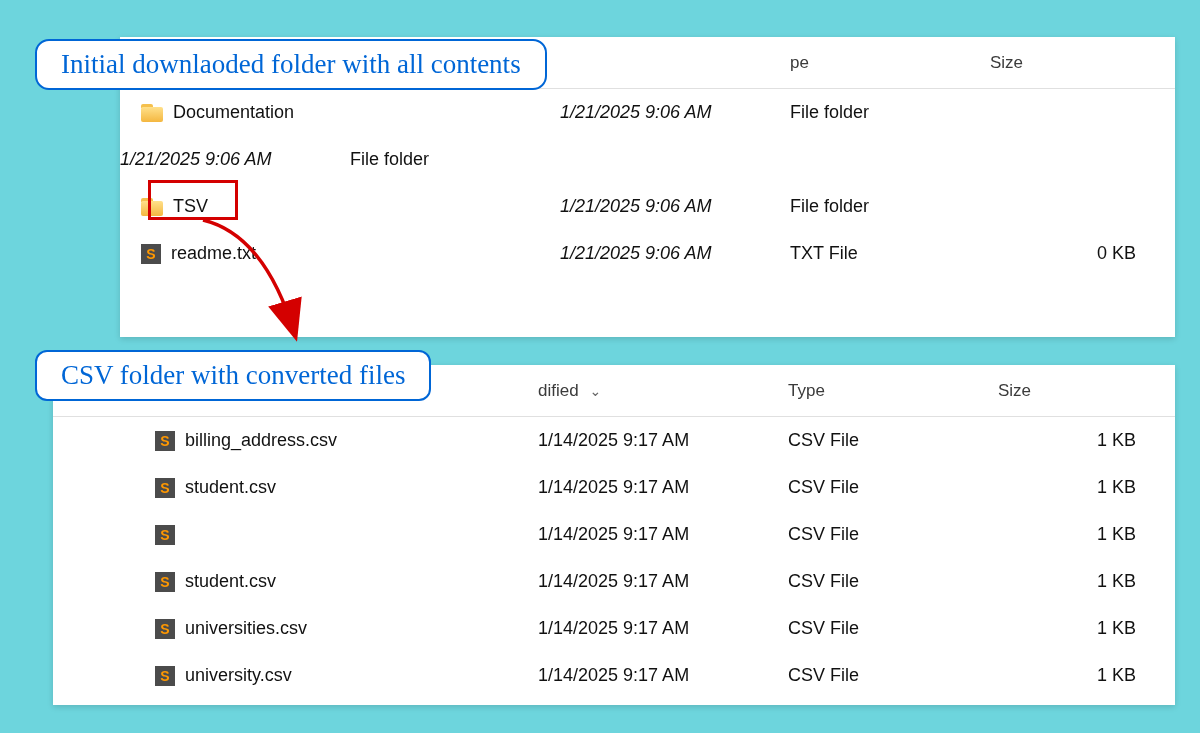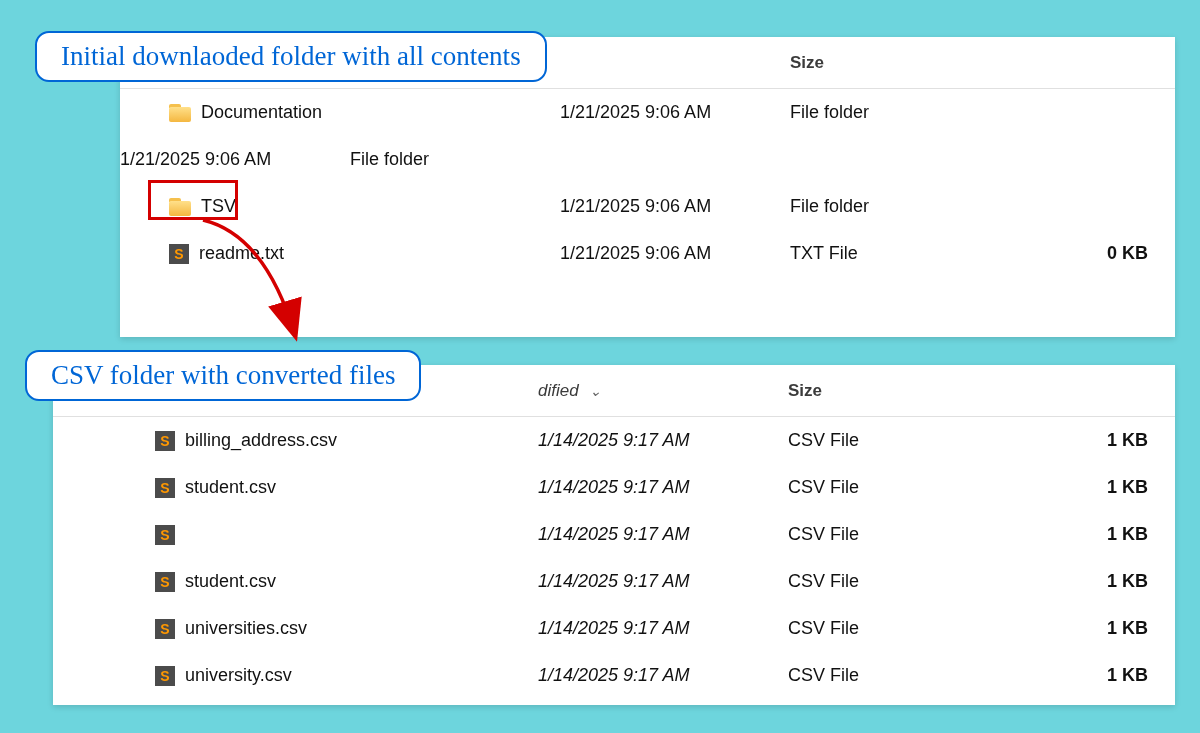--- a/index.html
+++ b/index.html
@@ -45,41 +45,41 @@
       color: #3b3b3b;
     }
     .header-row .chevron {
       margin-left: 6px;
       font-size: 14px;
       color: #666;
     }
     .col-name   { width: 400px; padding-left: 30px; }
     .col-date   { width: 240px; }
     .col-type   { width: 220px; }
-    .col-size   { flex: 1; text-align: left; font-weight: bold; }
+    .col-size   { flex: 1; text-align: left; }
     .panel-top .col-name   { width: 440px; }
-    .panel-top .col-date   { width: 230px; }
+    .panel-top .col-date   { width: 230px; font-style: italic; }
     .panel-top .col-type   { width: 200px; }
     .panel-top .col-size   { flex: 1; }
     .panel-bottom .col-name   { width: 485px; padding-left: 100px; }
-    .panel-bottom .col-date   { width: 250px; font-style: italic; }
+    .panel-bottom .col-date   { width: 250px; }
     .panel-bottom .col-type   { width: 210px; }
     .panel-bottom .col-size   { flex: 1; }
 
     .file-row {
       display: flex;
       align-items: center;
       height: 47px;
       font-size: 18px;
       color: #111;
     }
     .file-row .col-name { display: flex; align-items: center; gap: 10px; }
-    .panel-top .file-row .col-name { padding-left: 49px; }
+    .panel-top .file-row .col-name { padding-left: 21px; }
     .panel-bottom .file-row .col-name { padding-left: 102px; }
-    .file-row .col-size { text-align: right; padding-right: 27px; }
+    .file-row .col-size { text-align: right; padding-right: 39px; }
 
     .folder-icon {
       width: 22px; height: 18px; display: inline-block; position: relative;
     }
     .folder-icon::before {
       content: ""; position: absolute; left: 0; top: 0; width: 12px; height: 4px;
       background: #f5c04d; border-radius: 2px 2px 0 0;
     }
     .folder-icon::after {
       content: ""; position: absolute; left: 0; top: 3px; width: 22px; height: 15px;
@@ -97,22 +97,22 @@
       position: absolute;
       background: #fff;
       border: 2.5px solid #0066d6;
       border-radius: 14px;
       padding: 8px 24px;
       font-family: "Comic Sans MS", "Segoe Script", cursive;
       font-size: 27px;
       color: #0066d6;
       z-index: 50;
     }
-    .callout-top { top: 6px; left: 10px; }
-    .callout-bottom { top: 325px; left: 0px; }
+    .callout-top { top: 14px; left: 10px; }
+    .callout-bottom { top: 325px; left: 10px; border-radius: 12px; }
 
     .highlight-box {
       position: absolute;
       border: 3px solid #d40000;
       z-index: 30;
       pointer-events: none;
     }
     .arrow-svg {
       position: absolute;
       z-index: 40;
@@ -125,20 +125,21 @@
 <div class="inner">
 
   <div class="callout callout-top">
     <span>Initial downlaoded folder with all contents</span>
   </div>
 
   <div class="panel panel-top">
     <div class="header-row">
       <div class="col-name"></div>
       <div class="col-date"></div>
+      <div class="col-type"><span>pe</span></div>
       <div class="col-size"><span>Size</span></div>
     </div>
     <div id="top-rows">
         <div class="file-row">
           <div class="col-name">
             <span class="folder-icon"></span>
             <span>Documentation</span>
           </div>
           <div class="col-date">1/21/2025 9:06 AM</div>
           <div class="col-type">File folder</div>
@@ -185,20 +186,21 @@
     <span>CSV folder with converted files</span>
   </div>
 
   <div class="panel panel-bottom">
     <div class="header-row">
       <div class="col-name"></div>
       <div class="col-date">
         <span>dified</span>
         <span class="chevron">⌄</span>
       </div>
+      <div class="col-type"><span>Type</span></div>
       <div class="col-size"><span>Size</span></div>
     </div>
     <div id="bottom-rows">
         <div class="file-row">
           <div class="col-name">
             <span class="text-file-icon">S</span>
             <span>billing_address.csv</span>
           </div>
           <div class="col-date">1/14/2025 9:17 AM</div>
           <div class="col-type">CSV File</div>

